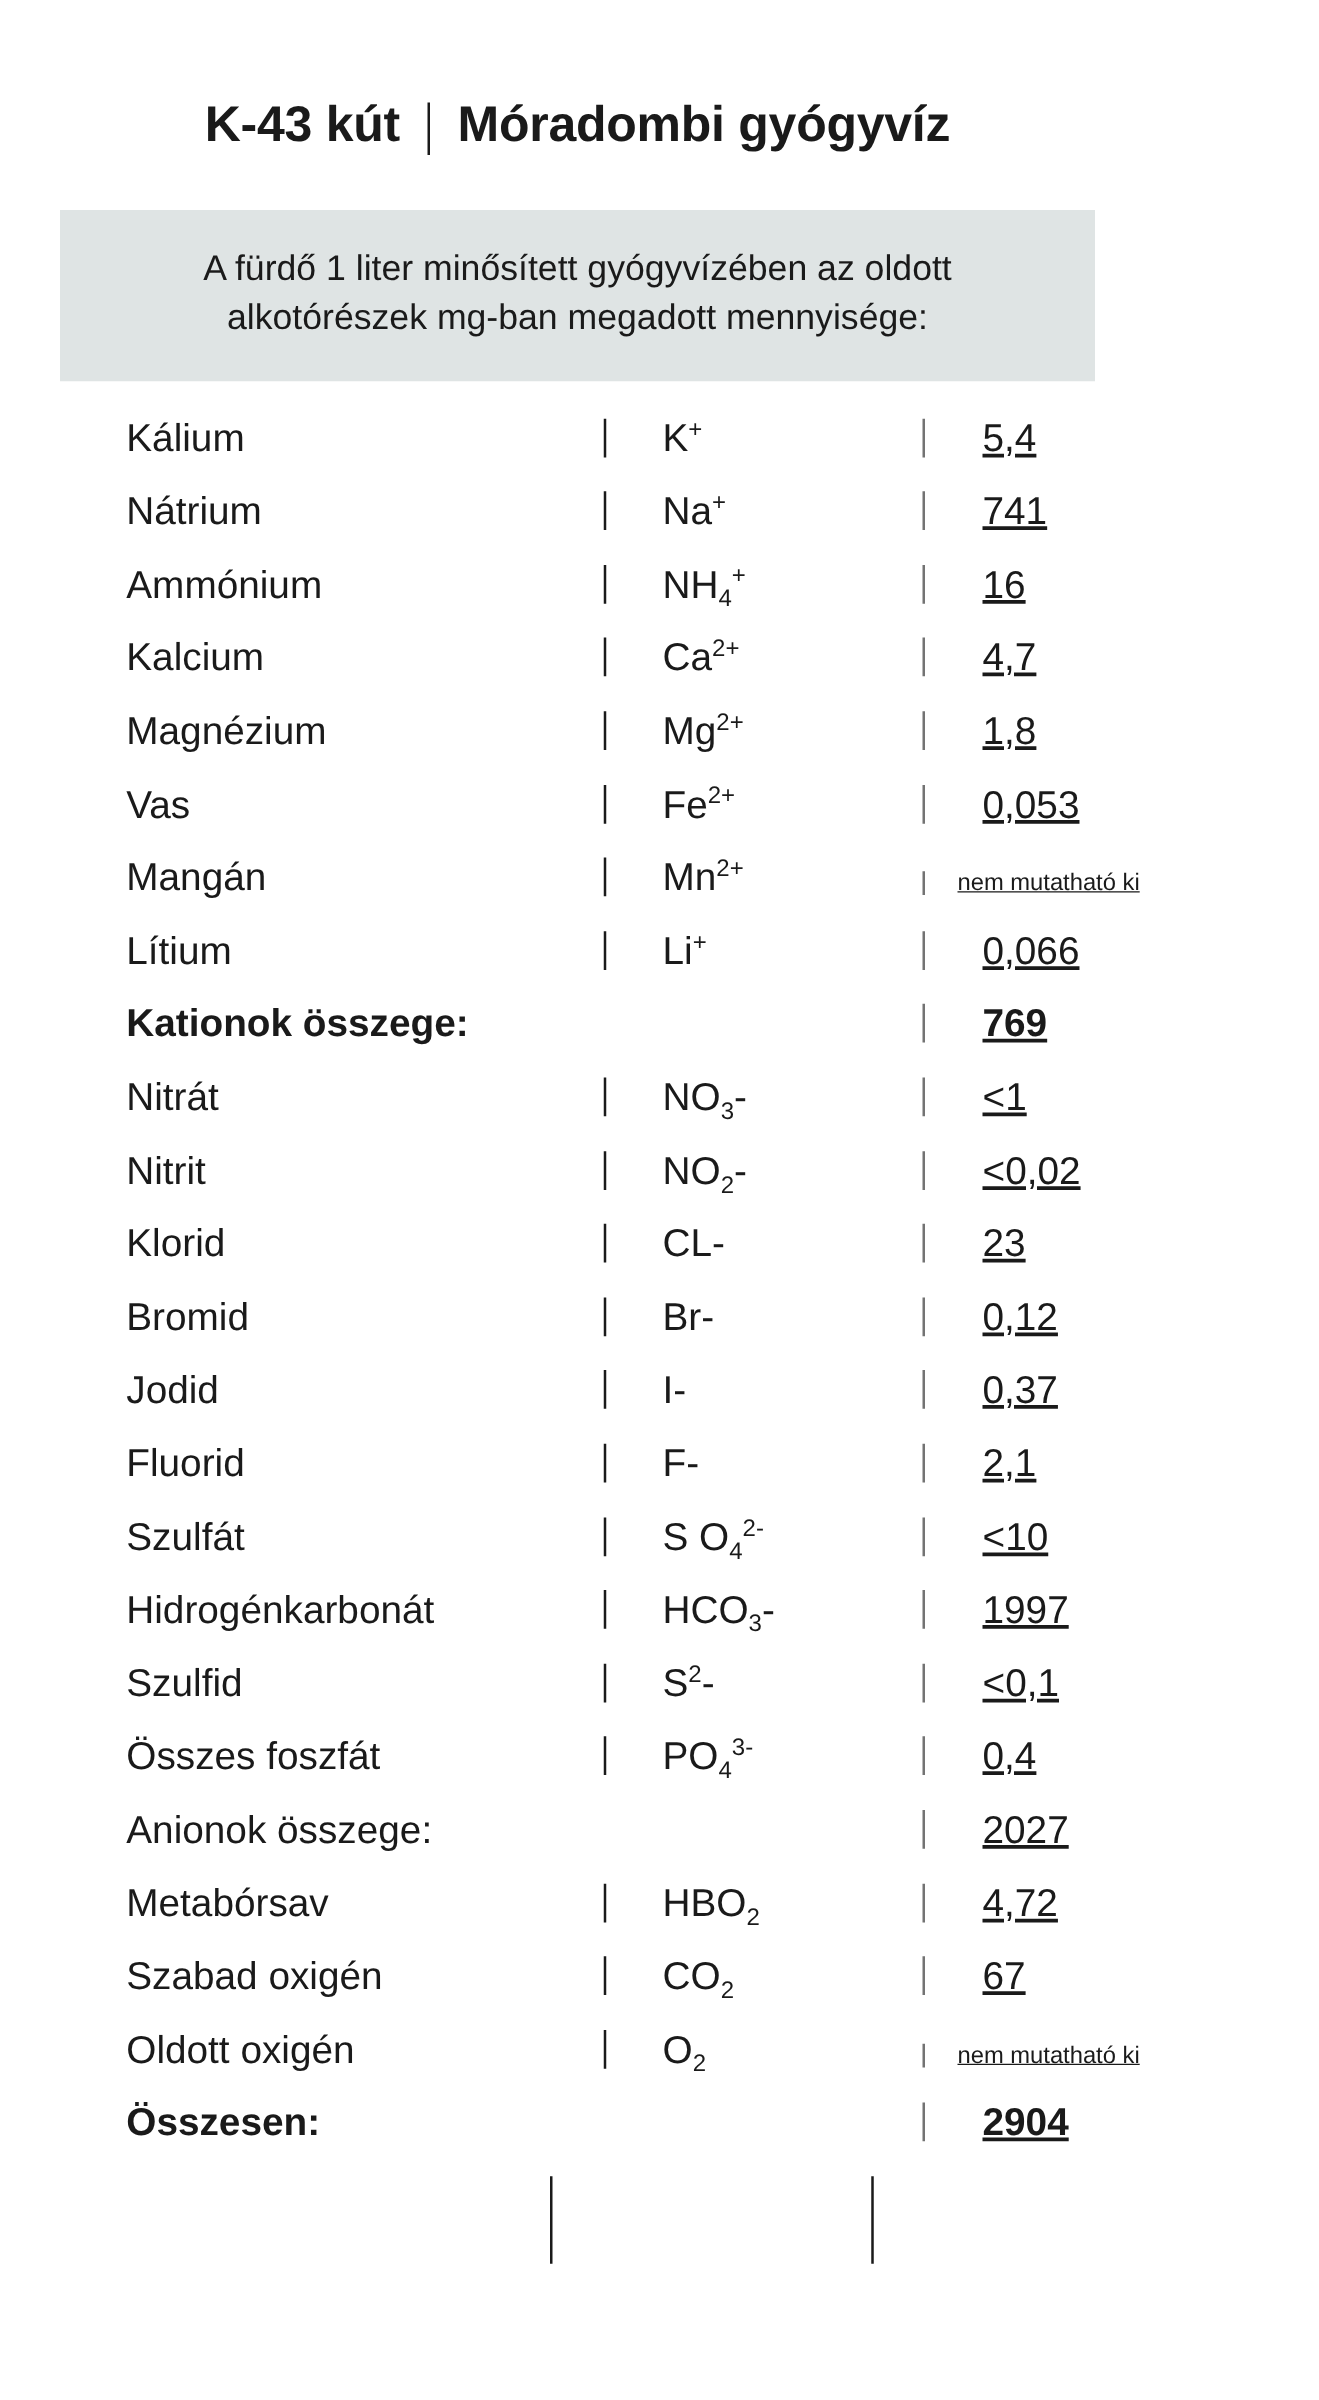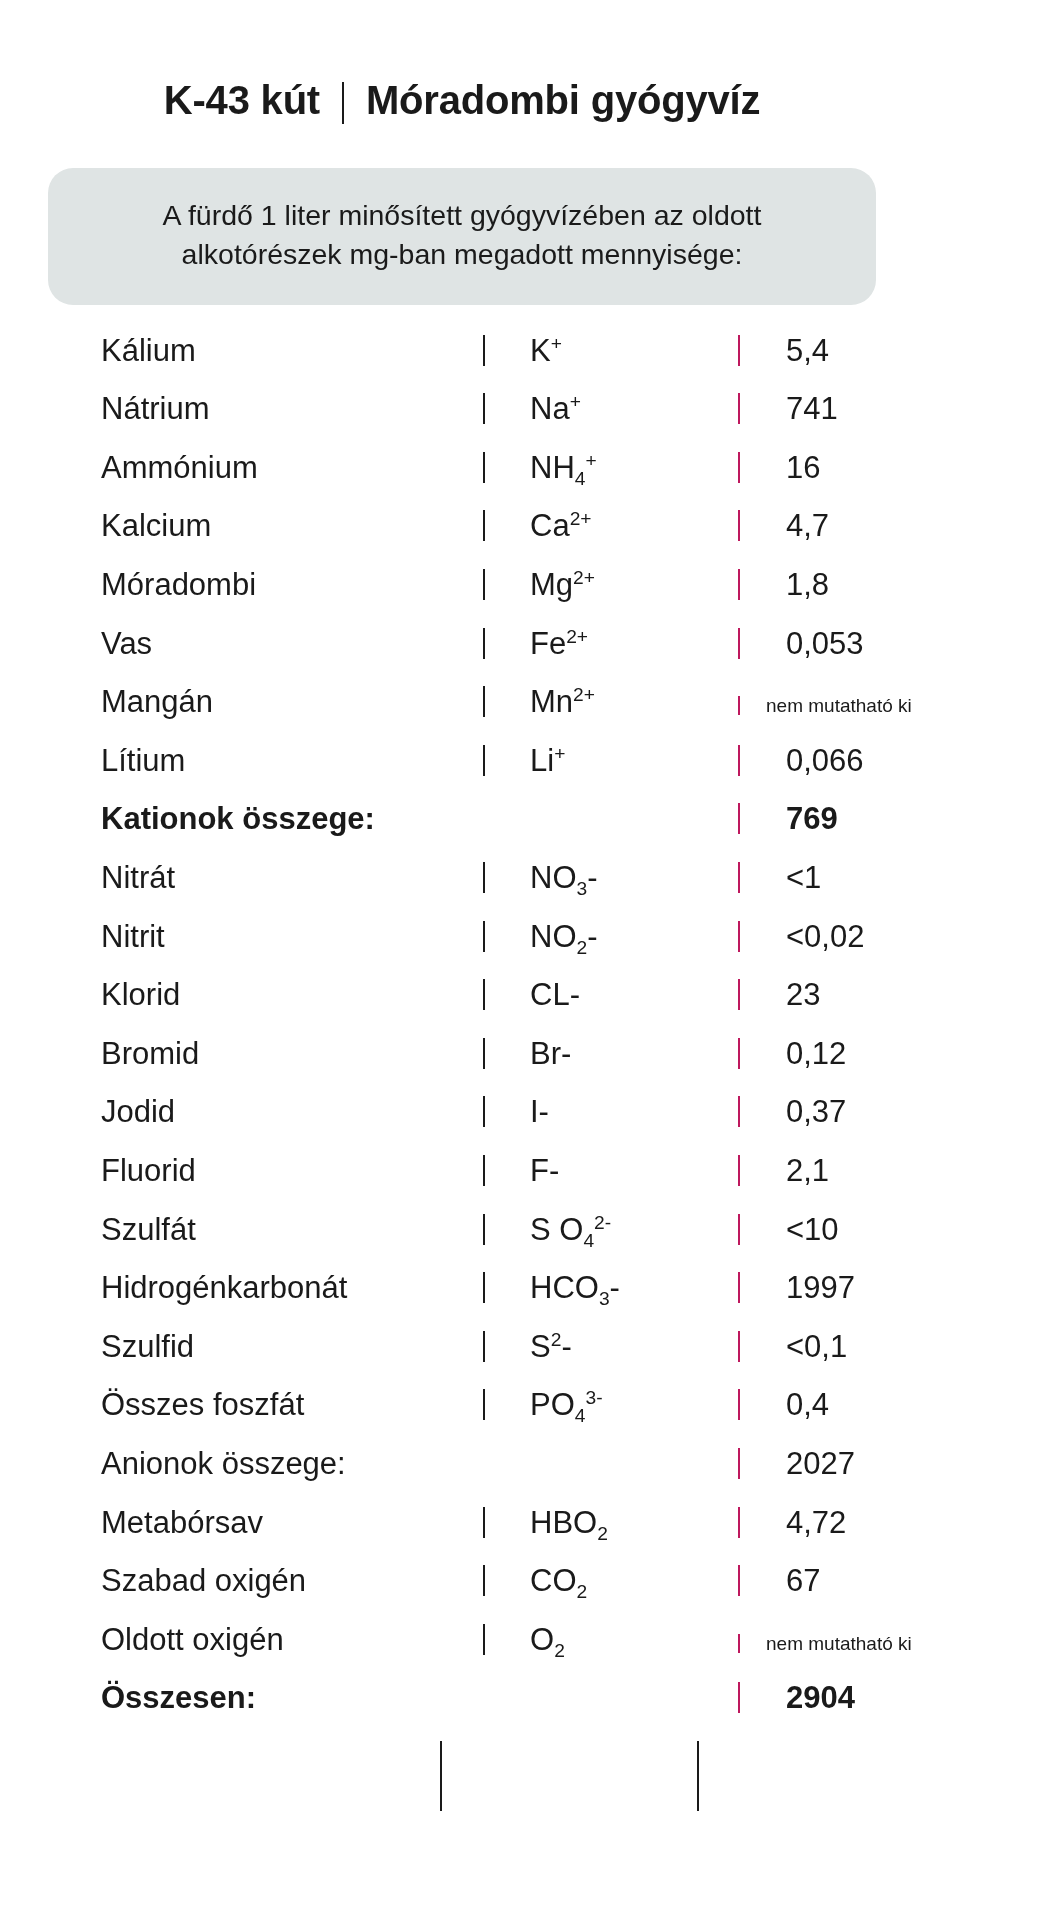--- a/index.html
+++ b/index.html
@@ -50,21 +50,20 @@
     top: 3px;
   }
 
   
   .banner {
     margin: 46px 48px 0 48px;
     background: #dfe4e4;
     padding: 28px 40px 30px 40px;
     text-align: center;
     box-sizing: border-box;
-    border-radius: 25px;
   }
   .banner-text {
     font-size: 28.5px;
     line-height: 1.38;
     color: #1a1a1a;
     font-weight: 400;
   }
 
   
   .table {
@@ -96,21 +95,22 @@
     white-space: nowrap;
     border-left: 2px solid #1a1a1a;
   }
   .c-value {
     flex: 1;
     padding-left: 46px;
     box-sizing: border-box;
     font-size: 31px;
     line-height: 1;
     white-space: nowrap;
-    border-left: 2px solid #be185d;
+    border-left: 2px solid #737373;
+    text-decoration: underline;
   }
   .row.bold .c-name,
   .row.bold .c-value {
     font-weight: bold;
   }
   .c-value.small {
     font-size: 19px;
     padding-left: 26px;
   }
   sup {
@@ -164,21 +164,21 @@
         <div class="c-name">Ammónium</div>
         <div class="c-formula">NH<sub>4</sub><sup>+</sup></div>
         <div class="c-value">16</div>
       </div>
       <div class="row">
         <div class="c-name">Kalcium</div>
         <div class="c-formula">Ca<sup>2+</sup></div>
         <div class="c-value">4,7</div>
       </div>
       <div class="row">
-        <div class="c-name">Móradombi</div>
+        <div class="c-name">Magnézium</div>
         <div class="c-formula">Mg<sup>2+</sup></div>
         <div class="c-value">1,8</div>
       </div>
       <div class="row">
         <div class="c-name">Vas</div>
         <div class="c-formula">Fe<sup>2+</sup></div>
         <div class="c-value">0,053</div>
       </div>
       <div class="row">
         <div class="c-name">Mangán</div>

